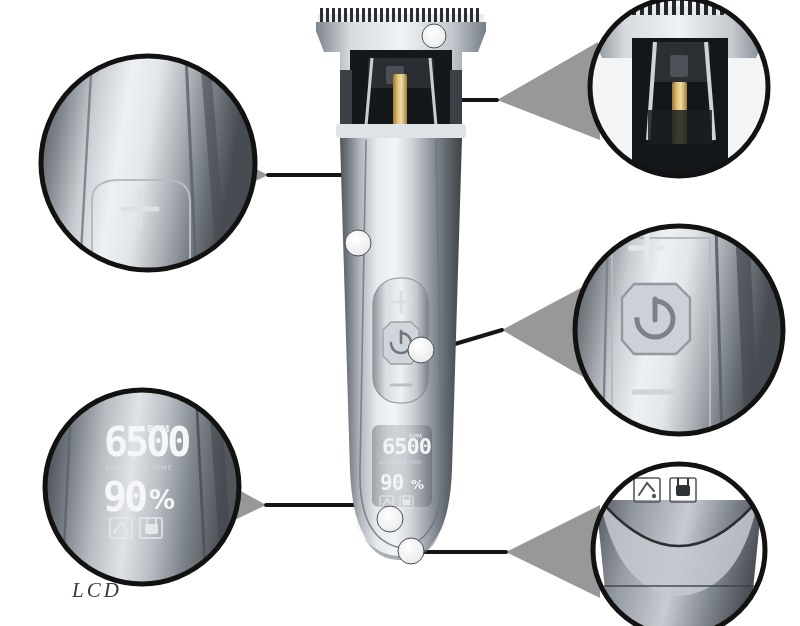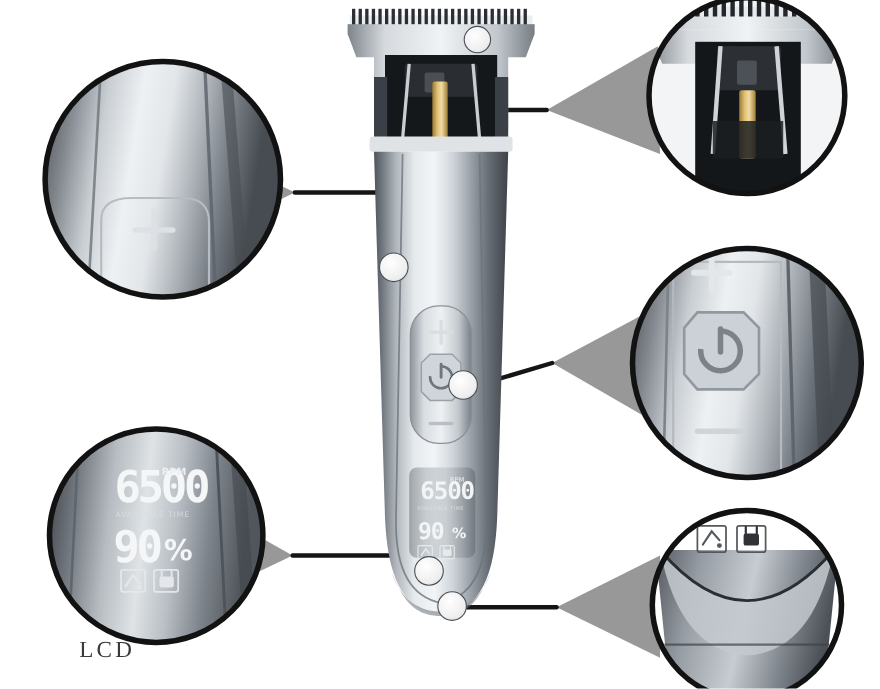--- a/index.html
+++ b/index.html
@@ -9,20 +9,21 @@
     font-family:"Liberation Sans", sans-serif;
     background:#ffffff;
   }
   .stage{position:absolute;inset:0;width:800px;height:626px;}
   .stage svg{display:block;width:800px;height:626px;}
   .lcd-caption{
     position:absolute;left:72px;top:578px;
     font-family:"Liberation Serif", serif;
     font-size:21px;letter-spacing:3px;color:#3a3a3a;
     user-select:none;
+    font-style:italic;
   }
 </style>
 </head>
 <body>
 
 <div class="stage">
 <svg viewBox="0 0 800 626" xmlns="http://www.w3.org/2000/svg">
   <defs>
 
     <linearGradient id="bodyGrad" x1="0" y1="0" x2="1" y2="0">

